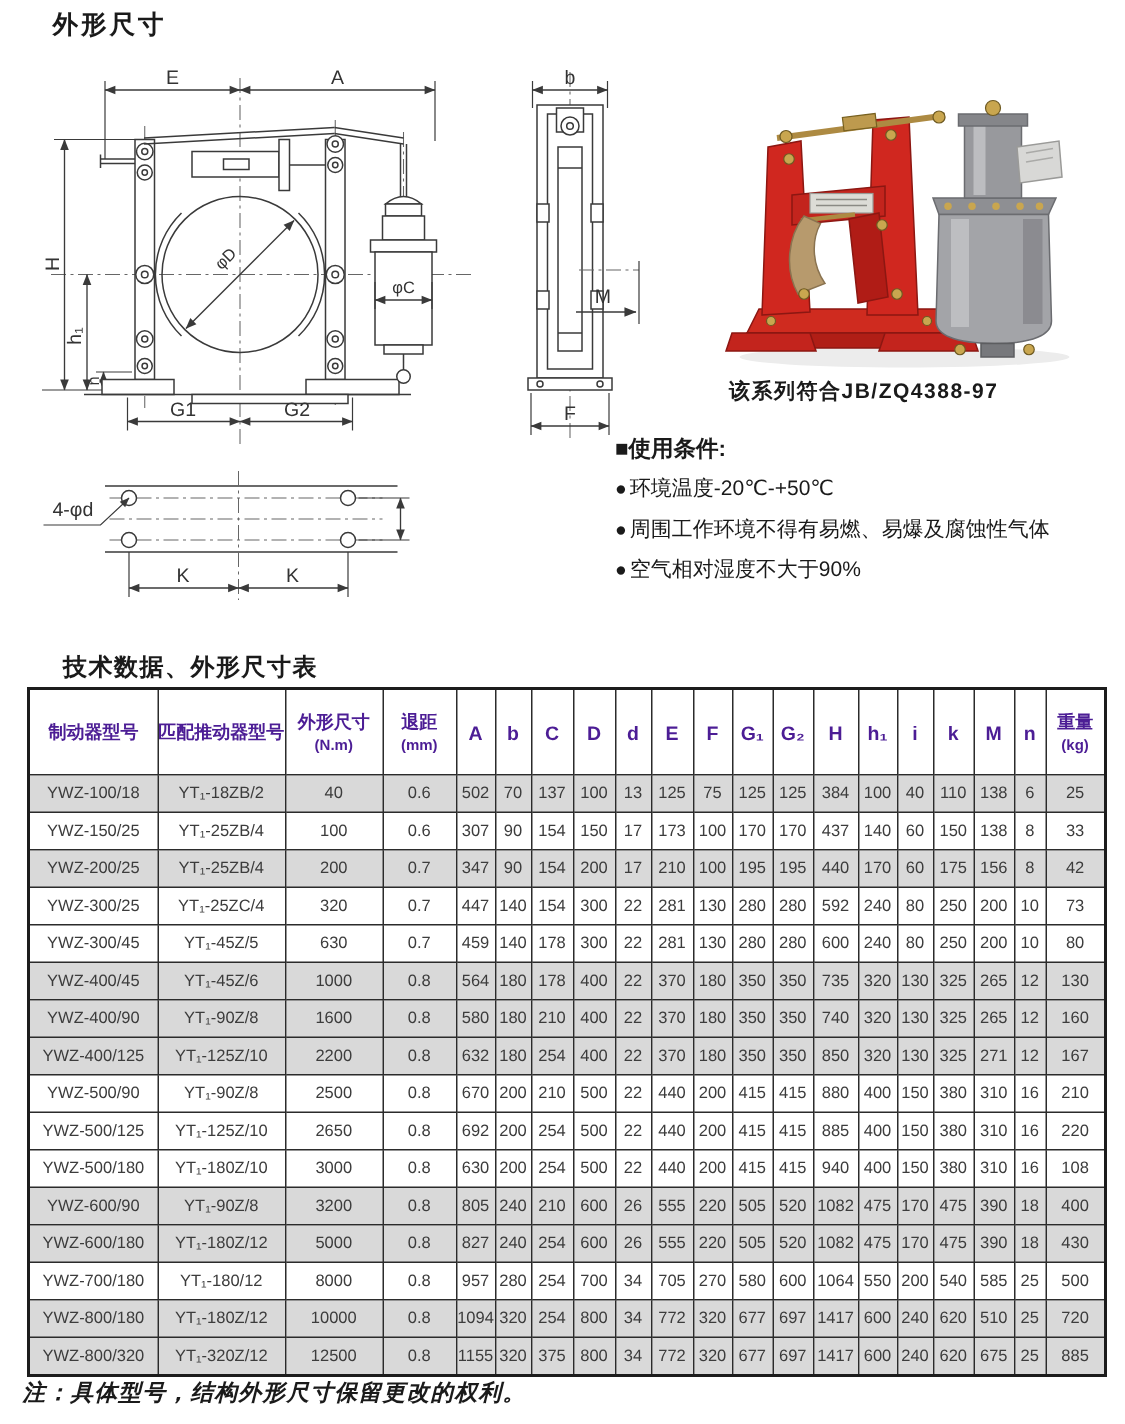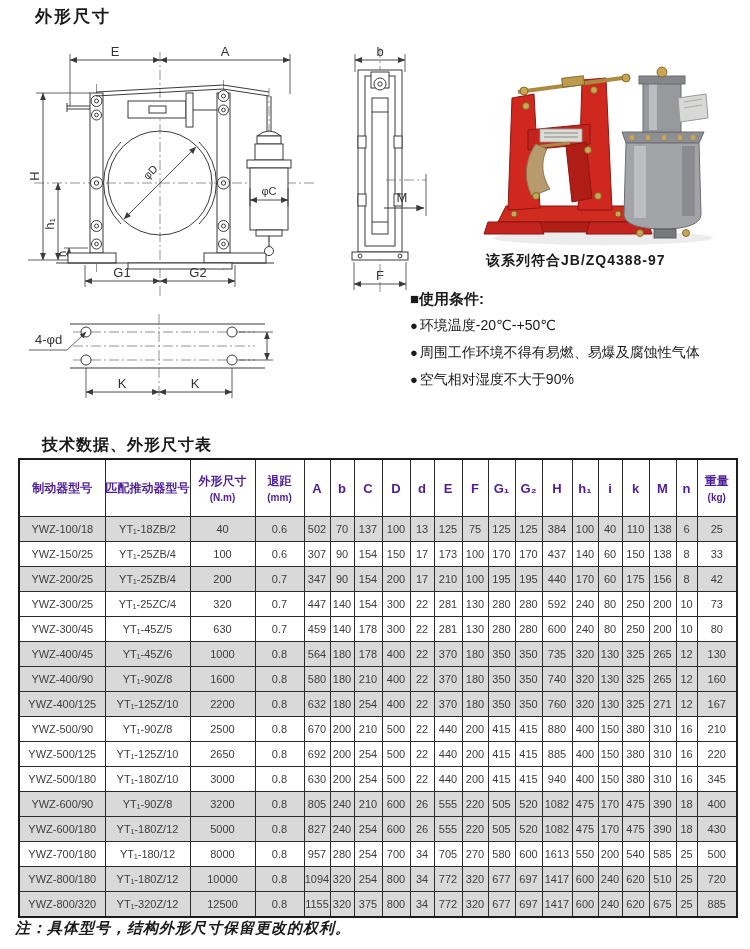--- a/index.html
+++ b/index.html
@@ -535,21 +535,21 @@
           <td>0.8</td>
           <td>632</td>
           <td>180</td>
           <td>254</td>
           <td>400</td>
           <td>22</td>
           <td>370</td>
           <td>180</td>
           <td>350</td>
           <td>350</td>
-          <td>760</td>
+          <td>850</td>
           <td>320</td>
           <td>130</td>
           <td>325</td>
           <td>271</td>
           <td>12</td>
           <td>167</td>
         </tr>
         <tr>
           <td>YWZ-500/90</td>
           <td>YT₁-90Z/8</td>
@@ -607,21 +607,21 @@
           <td>440</td>
           <td>200</td>
           <td>415</td>
           <td>415</td>
           <td>940</td>
           <td>400</td>
           <td>150</td>
           <td>380</td>
           <td>310</td>
           <td>16</td>
-          <td>345</td>
+          <td>108</td>
         </tr>
         <tr class="shaded">
           <td>YWZ-600/90</td>
           <td>YT₁-90Z/8</td>
           <td>3200</td>
           <td>0.8</td>
           <td>805</td>
           <td>240</td>
           <td>210</td>
           <td>600</td>
@@ -667,21 +667,21 @@
           <td>0.8</td>
           <td>957</td>
           <td>280</td>
           <td>254</td>
           <td>700</td>
           <td>34</td>
           <td>705</td>
           <td>270</td>
           <td>580</td>
           <td>600</td>
-          <td>1613</td>
+          <td>1064</td>
           <td>550</td>
           <td>200</td>
           <td>540</td>
           <td>585</td>
           <td>25</td>
           <td>500</td>
         </tr>
         <tr class="shaded">
           <td>YWZ-800/180</td>
           <td>YT₁-180Z/12</td>

